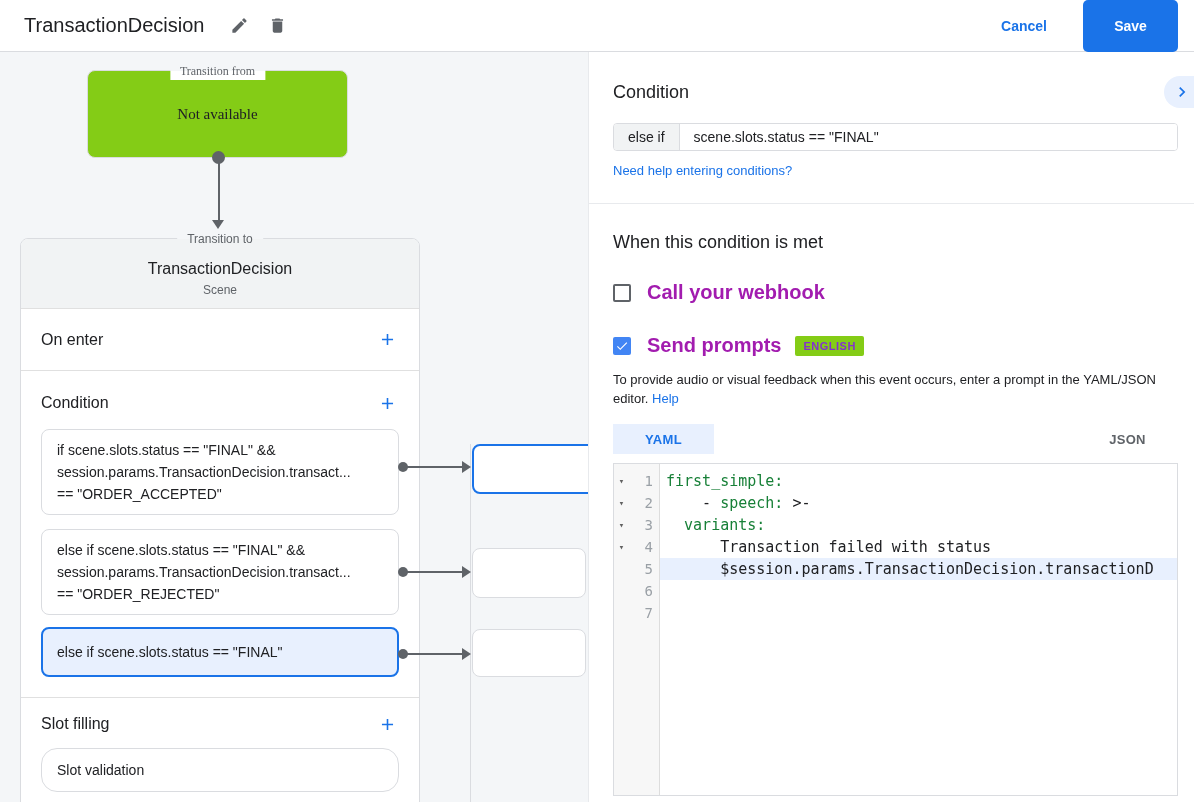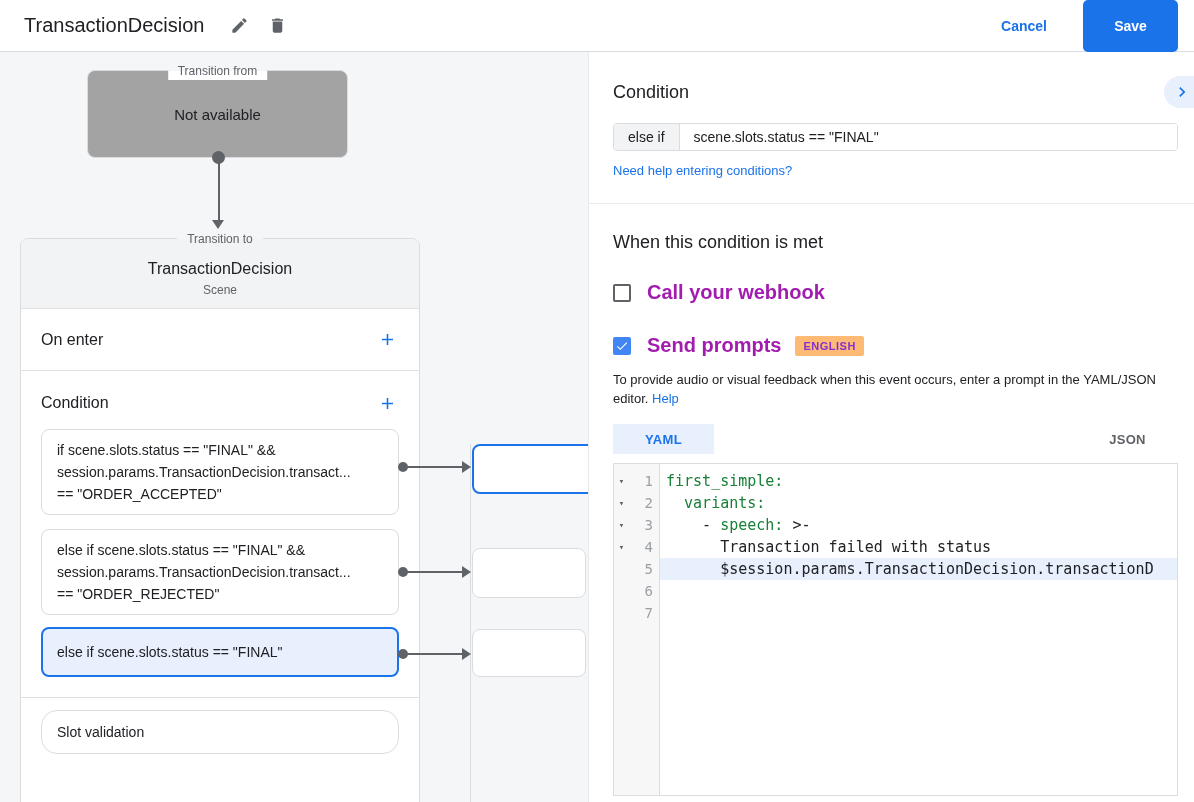--- a/index.html
+++ b/index.html
@@ -17,21 +17,21 @@
   .title-icons { display:flex; margin-left:14px; }
   .topbar-right { margin-left:auto; display:flex; align-items:center; }
   .cancel-btn { color:#1a73e8; font-size:14px; font-weight:bold; background:none; border:none;
                 padding:8px 16px; cursor:pointer; }
   .save-btn { background:#1a73e8; color:#fff; font-size:14px; font-weight:bold; border:none;
               border-radius:5px; width:95px; height:52px; margin-left:20px; cursor:pointer; }
 
   
   .canvas { position:absolute; top:52px; left:0; width:588px; height:750px; background:#f4f6f8; z-index:1; }
 
-  .node-box { position:absolute; background:#a3a3a3; border:1px solid #dadce0; border-radius:8px; }
+  .node-box { position:absolute; background:#84cc16; border:1px solid #dadce0; border-radius:8px;font-family:Liberation Serif, serif; }
   .legend { position:absolute; top:-9px; left:50%; transform:translateX(-50%);
             font-size:12px; color:#5f6368; padding:0 10px; line-height:18px; white-space:nowrap; }
   .legend.on-white { background:linear-gradient(to bottom, #f4f6f8 50%, #ffffff 50%); }
   .legend.on-grey  { background:linear-gradient(to bottom, #f4f6f8 50%, #f1f3f4 50%); }
 
   .tf-box { left:87px; top:18px; width:261px; height:88px; display:flex; align-items:center; justify-content:center; }
   .tf-box .tf-text { font-size:15px; color:#202124; }
 
   .conn-dot { position:absolute; background:#5f6368; border-radius:50%; }
   .vline { position:absolute; background:#5f6368; }
@@ -96,21 +96,21 @@
                text-decoration:none; cursor:pointer; }
   .panel-divider { margin:24px -16px 0 -24px; border-top:1px solid #e8eaed; }
   .panel h2 { font-size:18px; font-weight:normal; color:#202124; margin-top:28px; }
 
   .check-row { display:flex; align-items:center; margin-top:28px; }
   .check-row.second { margin-top:30px; }
   .checkbox { width:18px; height:18px; border:2px solid #5f6368; border-radius:2px; background:#fff;
               flex:0 0 auto; cursor:pointer; }
   .checkbox.checked { border:none; background:#4285f4; display:flex; align-items:center; justify-content:center; }
   .check-label { font-size:20px; font-weight:bold; color:#a21caf; margin-left:16px; }
-  .lang-badge { margin-left:14px; background:#fdba74; color:#8430ce; font-size:11px; font-weight:bold;
+  .lang-badge { margin-left:14px; background:#84cc16; color:#8430ce; font-size:11px; font-weight:bold;
                 letter-spacing:0.5px; padding:4px 8px; border-radius:2px; }
 
   .hint { margin-top:14px; font-size:13px; line-height:18.5px; color:#202124; max-width:575px; }
   .hint a { color:#1a73e8; text-decoration:none; cursor:pointer; }
 
   .tabs { display:flex; margin-top:16px;justify-content:space-between; }
   .tab { width:101px; height:30px; display:flex; align-items:center; justify-content:center;
          font-size:13px; font-weight:bold; letter-spacing:0.3px; color:#5f6368; cursor:pointer; }
   .tab.active { background:#e8f0fe; color:#1a73e8; }
 
@@ -202,20 +202,28 @@
           <span class="cline">session.params.TransactionDecision.transact...</span>
           <span class="cline">== "ORDER_REJECTED"</span>
         </div>
 
         <div class="cond-card selected">
           <span class="cline">else if scene.slots.status == "FINAL"</span>
         </div>
       </div>
 
       <div class="section slots">
+        <div class="label-row slots-row">
+          <span class="section-label">Slot filling</span>
+          <button class="plus-btn">
+            <svg width="19" height="19" viewBox="0 0 24 24">
+                <path d="M19 13h-6v6h-2v-6H5v-2h6V5h2v6h6v2z"></path>
+              </svg>
+          </button>
+        </div>
         <div class="slot-card">Slot validation</div>
       </div>
     </div>
 
     <div class="conn-dot" style="left:398px; top:410px; width:10px; height:10px;"></div>
     <div class="hline" style="left:405px; top:414px; width:58px;"></div>
     <div class="arrow-right" style="left:462px; top:409px;"></div>
 
     <div class="conn-dot" style="left:398px; top:515px; width:10px; height:10px;"></div>
     <div class="hline" style="left:405px; top:519px; width:58px;"></div>
@@ -299,22 +307,22 @@
             <span class="fold"></span>
             <span class="lnum">6</span>
           </div>
           <div class="gutter-row">
             <span class="fold"></span>
             <span class="lnum">7</span>
           </div>
         </div>
       <div class="code-area">
           <div class="code-row"><span class="tok-key">first_simple:</span></div>
+          <div class="code-row"><span class="tok-plain">    - </span><span class="tok-key">speech:</span><span class="tok-plain"> &gt;-</span></div>
           <div class="code-row"><span class="tok-key">  variants:</span></div>
-          <div class="code-row"><span class="tok-plain">    - </span><span class="tok-key">speech:</span><span class="tok-plain"> &gt;-</span></div>
           <div class="code-row"><span class="tok-plain">      Transaction failed with status</span></div>
           <div class="code-row hl"><span class="tok-plain">      $session.params.TransactionDecision.transactionD</span></div>
           <div class="code-row"></div>
         </div>
     </div>
   </div>
 
 </div>
 
 </body></html>

